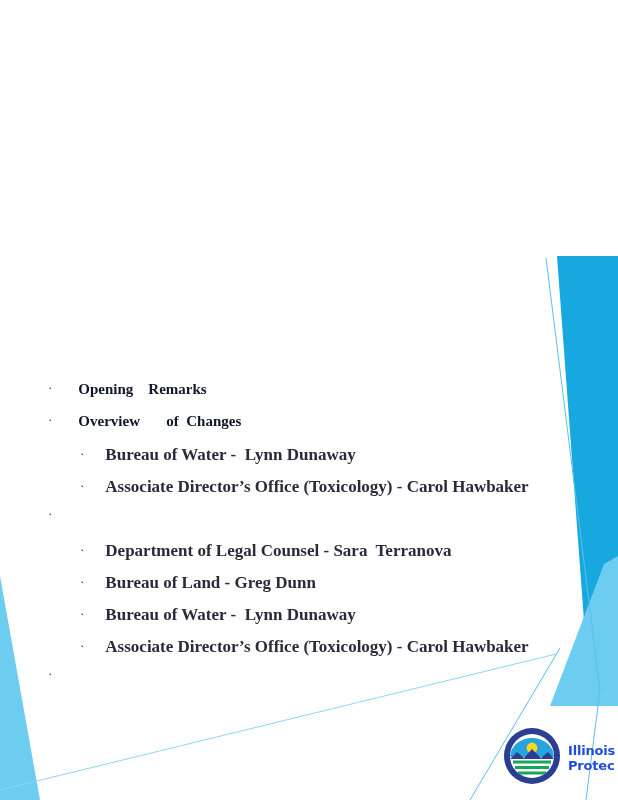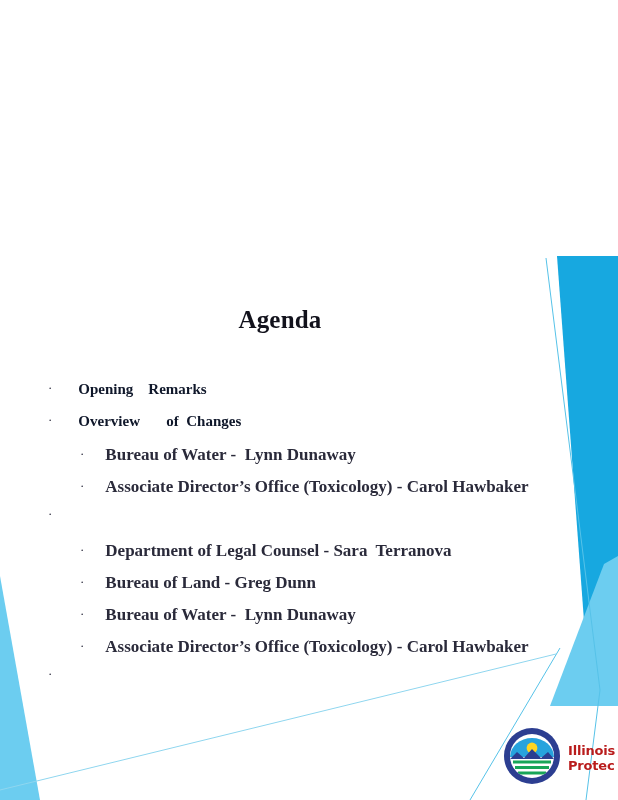--- a/index.html
+++ b/index.html
@@ -87,21 +87,21 @@
     align-items: center;
   }
   #logo-mark { flex: 0 0 auto; }
   #logo-words {
     flex: 0 0 auto;
     margin-left: 7px;
     font-family: "DejaVu Sans", sans-serif;
     font-weight: bold;
     font-size: 13px;
     line-height: 15px;
-    color: #b91c1c;
+    color: #1d4ed8;
     letter-spacing: -0.2px;
     white-space: nowrap;
   }
 </style>
 </head>
 <body>
 
 <div id="slide">
 
   <div class="deco" style="left:0; top:0; width:618px; height:800px;">
@@ -113,21 +113,20 @@
 
       <polygon points="0,576 40,800 0,800" fill="#6ccdf0"></polygon>
 
       <line x1="546" y1="258" x2="600" y2="690" stroke="#56c2e8" stroke-width="1"></line>
       <line x1="600" y1="690" x2="586" y2="800" stroke="#56c2e8" stroke-width="1"></line>
       <line x1="560" y1="648" x2="470" y2="800" stroke="#56c2e8" stroke-width="1"></line>
       <line x1="556" y1="654" x2="0" y2="790" stroke="#8fd6ef" stroke-width="1"></line>
     </svg>
   </div>
 
-  <div id="title">Agenda</div>
 
   <div id="agenda">
 
     <div class="row lvl1">
       <span class="bullet">·</span>
       <span class="label">Opening    Remarks</span>
     </div>
 
     <div class="row lvl1">
       <span class="bullet">·</span>

